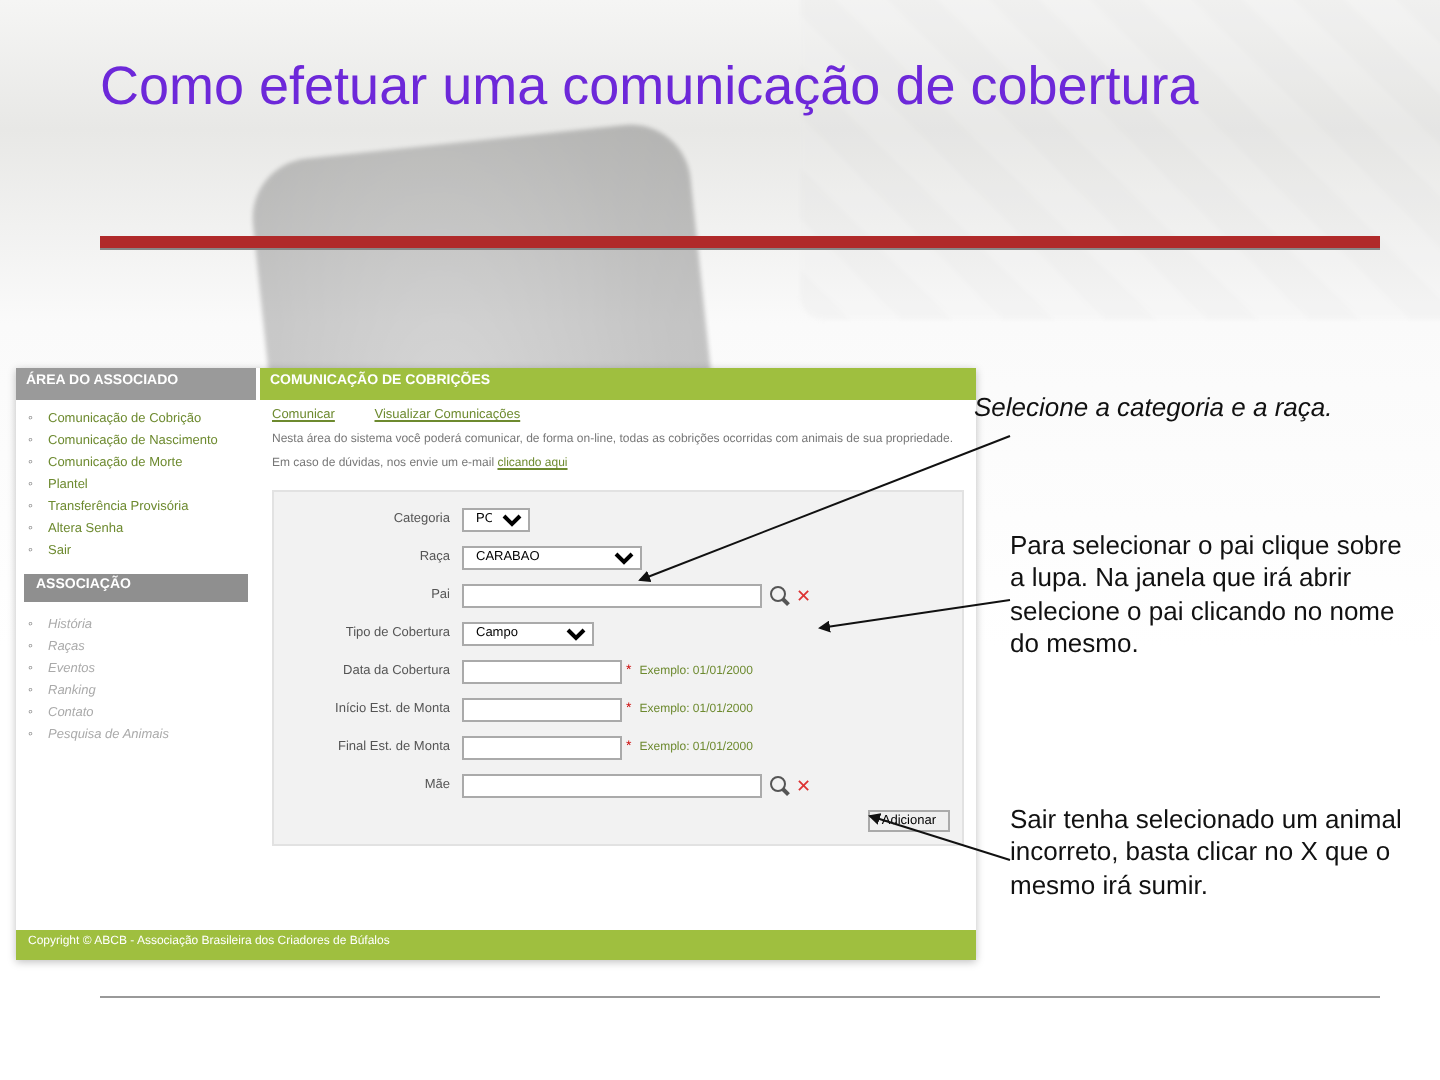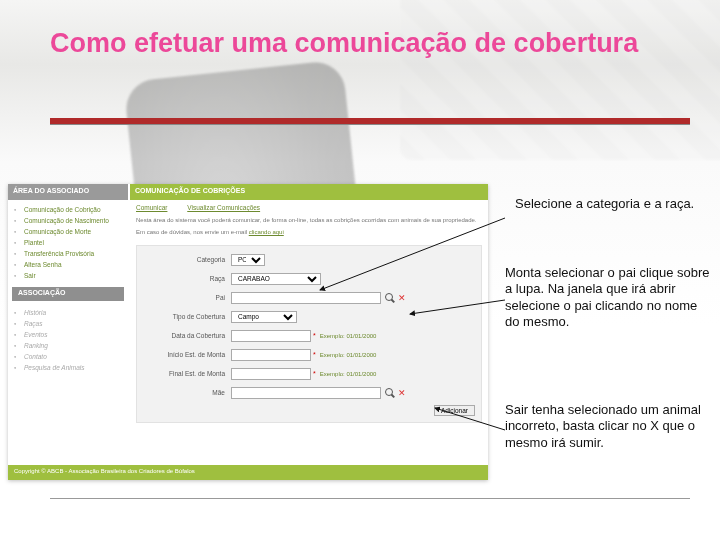--- a/index.html
+++ b/index.html
@@ -17,21 +17,21 @@
     transform: rotate(-6deg);
   }
   .bg-kbd {
     position: absolute; right: -80px; top: -20px; width: 400px; height: 180px;
     background: repeating-linear-gradient(45deg, #ddd 0 18px, #eee 18px 36px);
     opacity: 0.18; filter: blur(1px); border-radius: 12px;
   }
   .title-block { position: absolute; left: 50px; top: 28px; right: 30px; }
   .title {
     font-family: Verdana, Arial, sans-serif;
-    font-size: 27px; color: #ec4899; line-height: 1.15; font-weight: bold;
+    font-size: 27px; color: #6d28d9; line-height: 1.15;
   }
   .rule {
     position: absolute; left: 50px; top: 118px; right: 30px; height: 6px;
     background: #b02a2a;
   }
   .rule-thin {
     position: absolute; left: 50px; top: 124px; right: 30px; height: 1px;
     background: #888;
   }
 
@@ -107,21 +107,21 @@
     font-size: 6.5px; padding: 1px 6px; background: #efefef; border: 1px solid #aaa;
   }
 
   .shot .footer {
     position: absolute; left: 0; right: 0; bottom: 0; height: 15px;
     background: #9fbf3f; color: #fff; font-size: 6px; padding: 3px 6px;
   }
 
   
   .anno { position: absolute; font-size: 13px; color: #111; line-height: 1.25; }
-  .anno1 { left: 515px; top: 196px; width: 200px; }
+  .anno1 { left: 487px; top: 196px; width: 200px; font-style: italic; }
   .anno2 { left: 505px; top: 265px; width: 205px; }
   .anno3 { left: 505px; top: 402px; width: 205px; }
 
   .thin-rule-bot { position: absolute; left: 50px; right: 30px; top: 498px; height: 1px; background: #999; }
 
   
   svg.arrows { position: absolute; left: 0; top: 0; width: 720px; height: 540px; pointer-events: none; }
   svg.arrows line { stroke: #111; stroke-width: 1; }
 </style>
 </head>
@@ -217,21 +217,21 @@
       <div class="btnrow">
         <button>Adicionar</button>
       </div>
     </div>
   </div>
 
   <div class="footer">Copyright © ABCB - Associação Brasileira dos Criadores de Búfalos</div>
 </div>
 
 <div class="anno anno1">Selecione a categoria e a raça.</div>
-<div class="anno anno2">Monta selecionar o pai clique sobre a lupa. Na janela que irá abrir selecione o pai clicando no nome do mesmo.</div>
+<div class="anno anno2">Para selecionar o pai clique sobre a lupa. Na janela que irá abrir selecione o pai clicando no nome do mesmo.</div>
 <div class="anno anno3">Sair tenha selecionado um animal incorreto, basta clicar no X que o mesmo irá sumir.</div>
 
 <svg class="arrows">
   <defs>
     <marker id="ah" markerWidth="6" markerHeight="6" refX="5" refY="3" orient="auto">
       <path d="M0,0 L6,3 L0,6 Z" fill="#111"></path>
     </marker>
   </defs>
   <line x1="505" y1="218" x2="320" y2="290" marker-end="url(#ah)"></line>
   <line x1="505" y1="300" x2="410" y2="314" marker-end="url(#ah)"></line>

